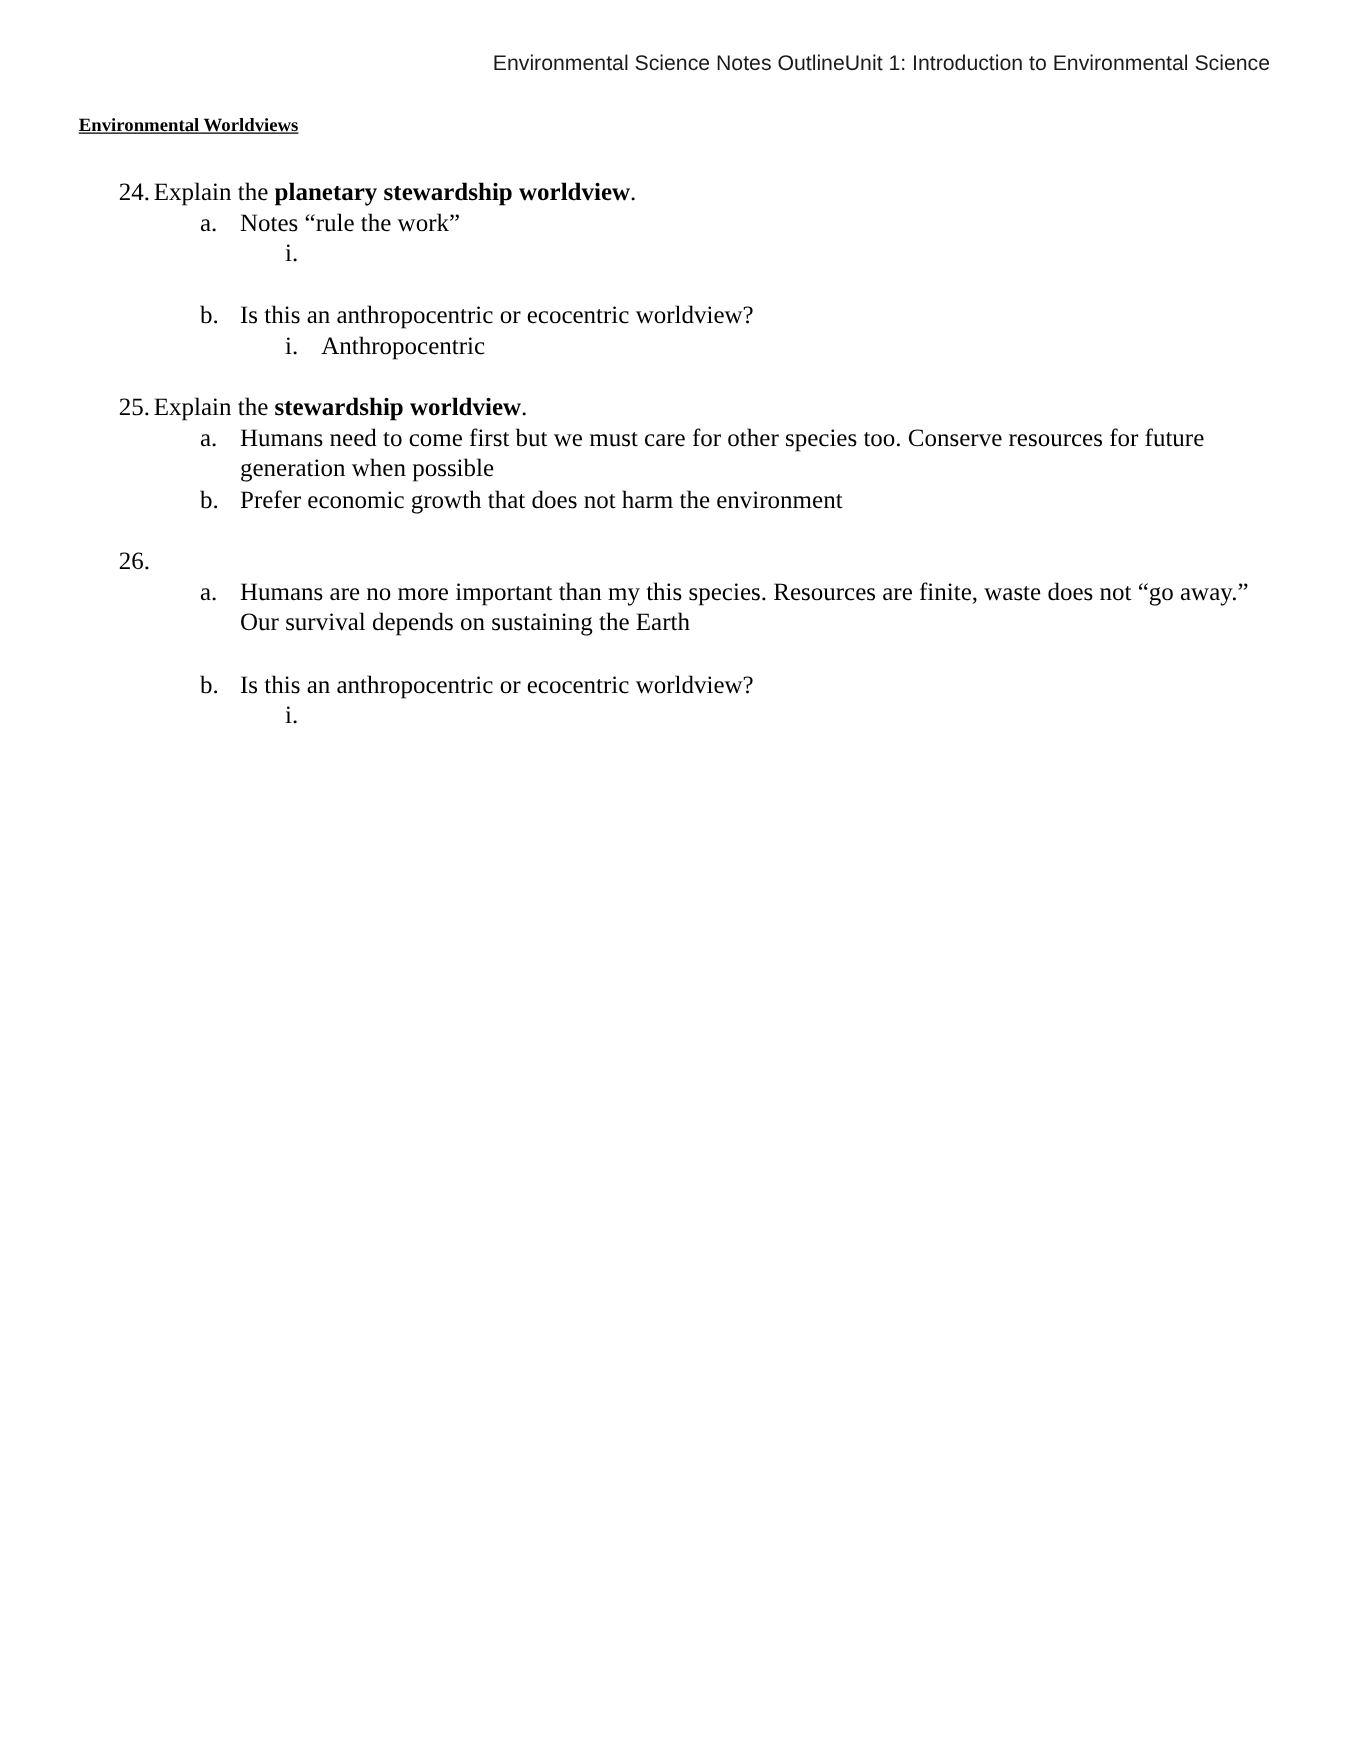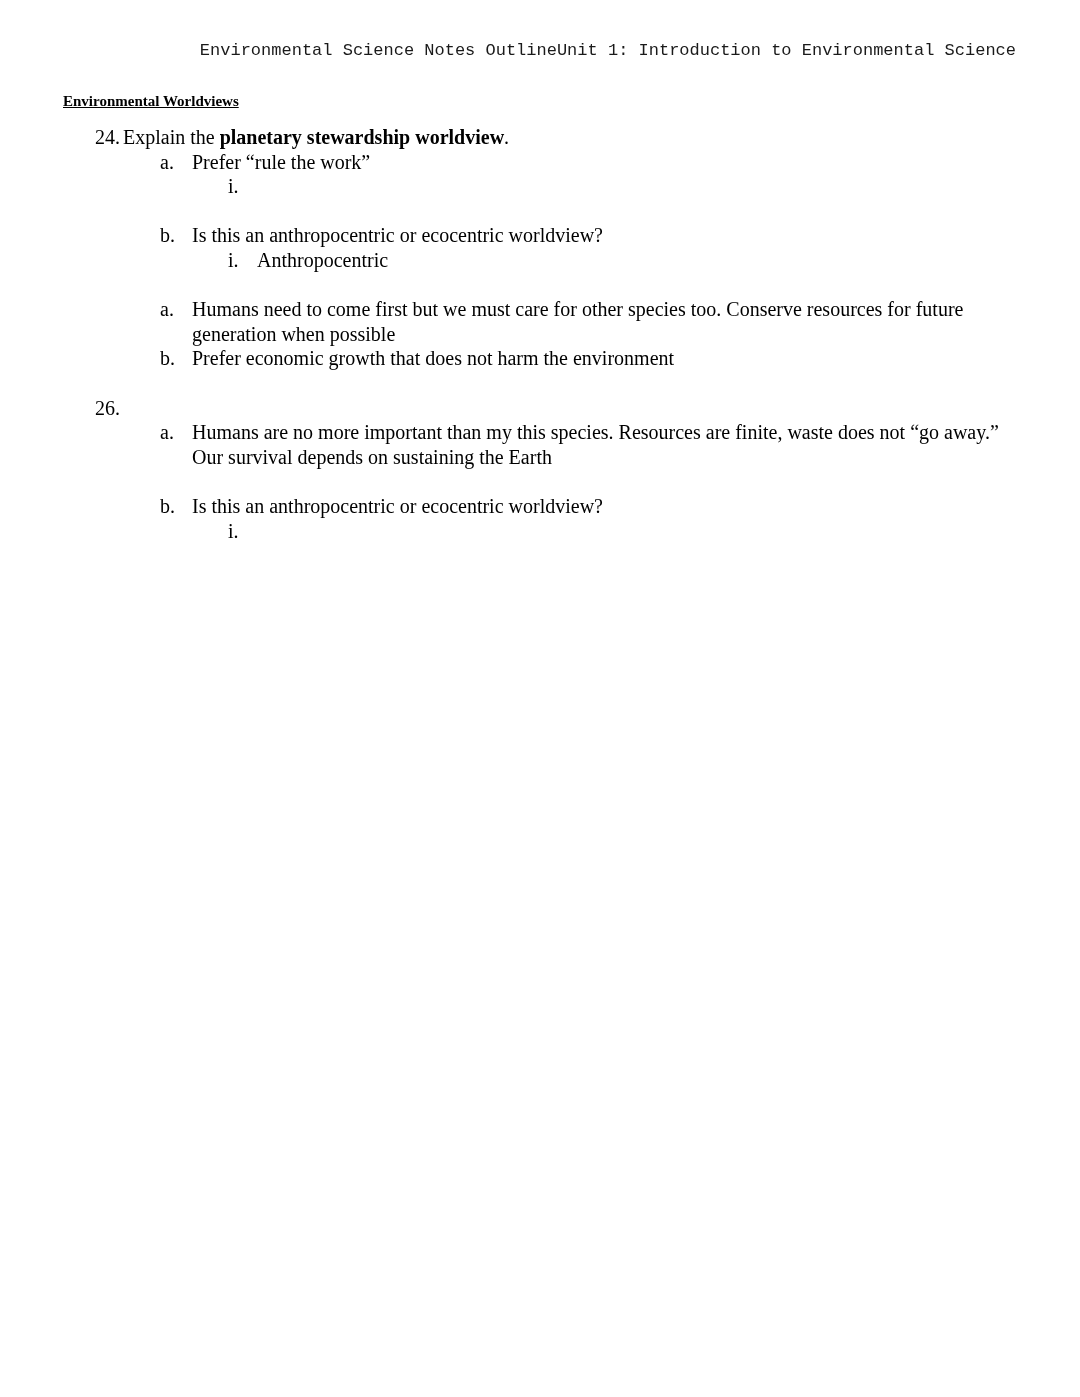--- a/index.html
+++ b/index.html
@@ -9,33 +9,33 @@
     background:#ffffff;
     color:#000000;
     font-family:"Liberation Serif", serif;
     font-size:20px;
     line-height:24.6px;
     overflow:hidden;
   }
   .header {
     padding:42px 64px 0 63px;
     text-align:right;
-    font-family:Liberation Mono, monospace;
+    font-family:Liberation Sans, sans-serif;
     font-size:17px;
     line-height:18px;
     color:#1a1a1a;
   }
   .section-title {
     margin:29px 64px 0 63px;
     font-size:15px;
     font-weight:bold;
     text-decoration:underline;
     line-height:24px;
   }
-  .content { margin-top:12px; padding-right:56px; }
+  .content { margin-top:29px; padding-right:56px; }
   .line { display:flex; align-items:flex-start; }
   .l1 { padding-left:95px; }
   .l1 > .marker { flex:none; width:28px; }
   .l2 { padding-left:160px; }
   .l2 > .marker { flex:none; width:32px; }
   .l3 { padding-left:228px; }
   .l3 > .marker { flex:none; width:29px; }
   .text { flex:1 1 auto; min-width:0; }
   .term { font-weight:bold; }
   .spacer { height:24.6px; }
@@ -52,36 +52,40 @@
   <div class="section-title">Environmental Worldviews</div>
 
   <div class="content">
 
     <div class="line l1">
       <span class="marker">24.</span>
       <span class="text"><span>Explain the </span><span class="term">planetary stewardship worldview</span><span>.</span></span>
     </div>
     <div class="line l2">
       <span class="marker">a.</span>
-      <span class="text">Prefer “rule the work”</span>
+      <span class="text">Notes “rule the work”</span>
     </div>
     <div class="line l3">
       <span class="marker">i.</span>
     </div>
     <div class="spacer"></div>
     <div class="line l2">
       <span class="marker">b.</span>
       <span class="text">Is this an anthropocentric or ecocentric worldview?</span>
     </div>
     <div class="line l3">
       <span class="marker">i.</span>
       <span class="text">Anthropocentric</span>
     </div>
     <div class="spacer"></div>
 
+    <div class="line l1">
+      <span class="marker">25.</span>
+      <span class="text"><span>Explain the </span><span class="term">stewardship worldview</span><span>.</span></span>
+    </div>
     <div class="line l2">
       <span class="marker">a.</span>
       <span class="text">Humans need to come first but we must care for other species too. Conserve resources for future generation when possible</span>
     </div>
     <div class="line l2">
       <span class="marker">b.</span>
       <span class="text">Prefer economic growth that does not harm the environment</span>
     </div>
     <div class="spacer"></div>
 

